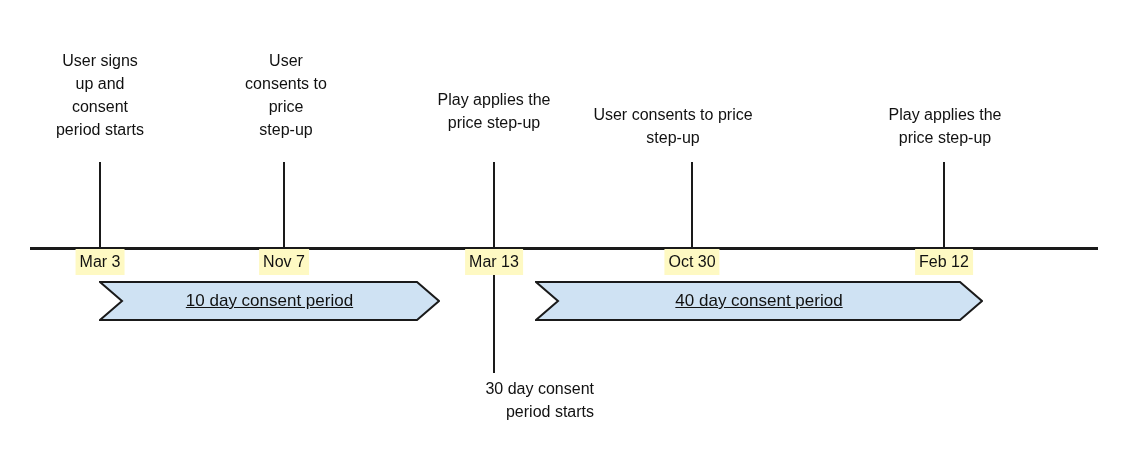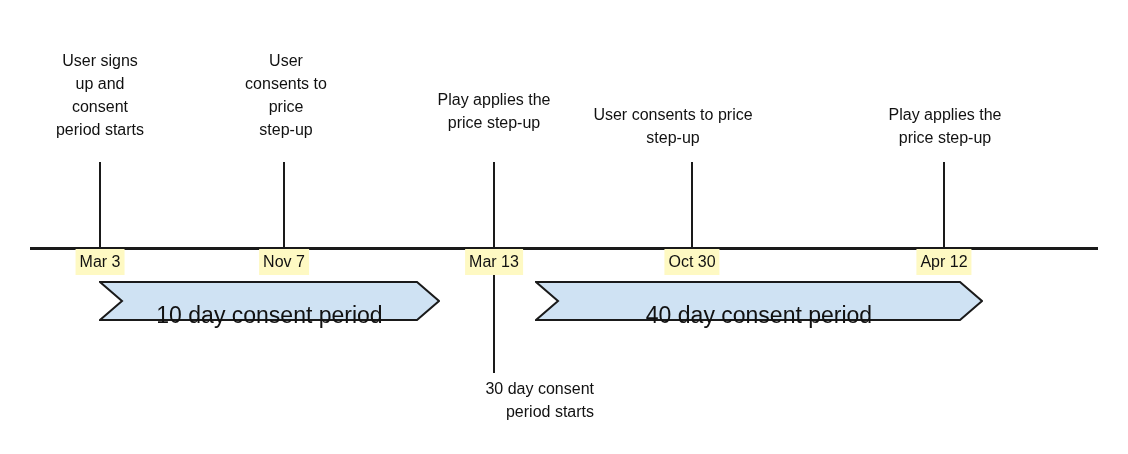--- a/index.html
+++ b/index.html
@@ -40,23 +40,24 @@
     margin-top:42px;
   }
   .banner{
     position:absolute;
     top:281px;height:40px;
     z-index:2;
   }
   .banner svg{position:absolute;left:0;top:0;display:block;}
   .banner-label{
     position:absolute;
-    left:0;top:14px;width:100%;height:100%;
+    left:0;top:0;width:100%;height:100%;
     display:flex;align-items:center;justify-content:center;
-    font-size:23px;
+    font-size:17px;
+    text-decoration:underline;
   }
   .annotation{
     position:absolute;
     transform:translateX(-50%);
     text-align:right;
     white-space:pre-line;
     font-size:16px;line-height:23px;
   }
 </style>
 </head>
@@ -95,21 +96,21 @@
     <div class="event-label" style="left:673px;top:103px;width:230px">User consents to price
 step-up</div>
     <div class="tick" style="left:691px;top:162px;height:86px"></div>
     <div class="date-badge" style="left:692px">Oct 30</div>
   </div>
 
   <div>
     <div class="event-label" style="left:945px;top:103px;width:210px">Play applies the
 price step-up</div>
     <div class="tick" style="left:943px;top:162px;height:86px"></div>
-    <div class="date-badge" style="left:944px">Apr 12</div>
+    <div class="date-badge" style="left:944px">Feb 12</div>
   </div>
 
   <div class="banner" style="left:99px;width:341px">
     <svg width="341" height="40" viewBox="0 0 341 40" preserveAspectRatio="none">
       <polygon points="1,1 318,1 340,20 318,39 1,39 23,20" stroke="#1a1a1a" stroke-width="2" stroke-linejoin="miter" fill="#cfe2f3"></polygon>
     </svg>
     <div class="banner-label">10 day consent period</div>
   </div>
 
   <div class="banner" style="left:535px;width:448px">

